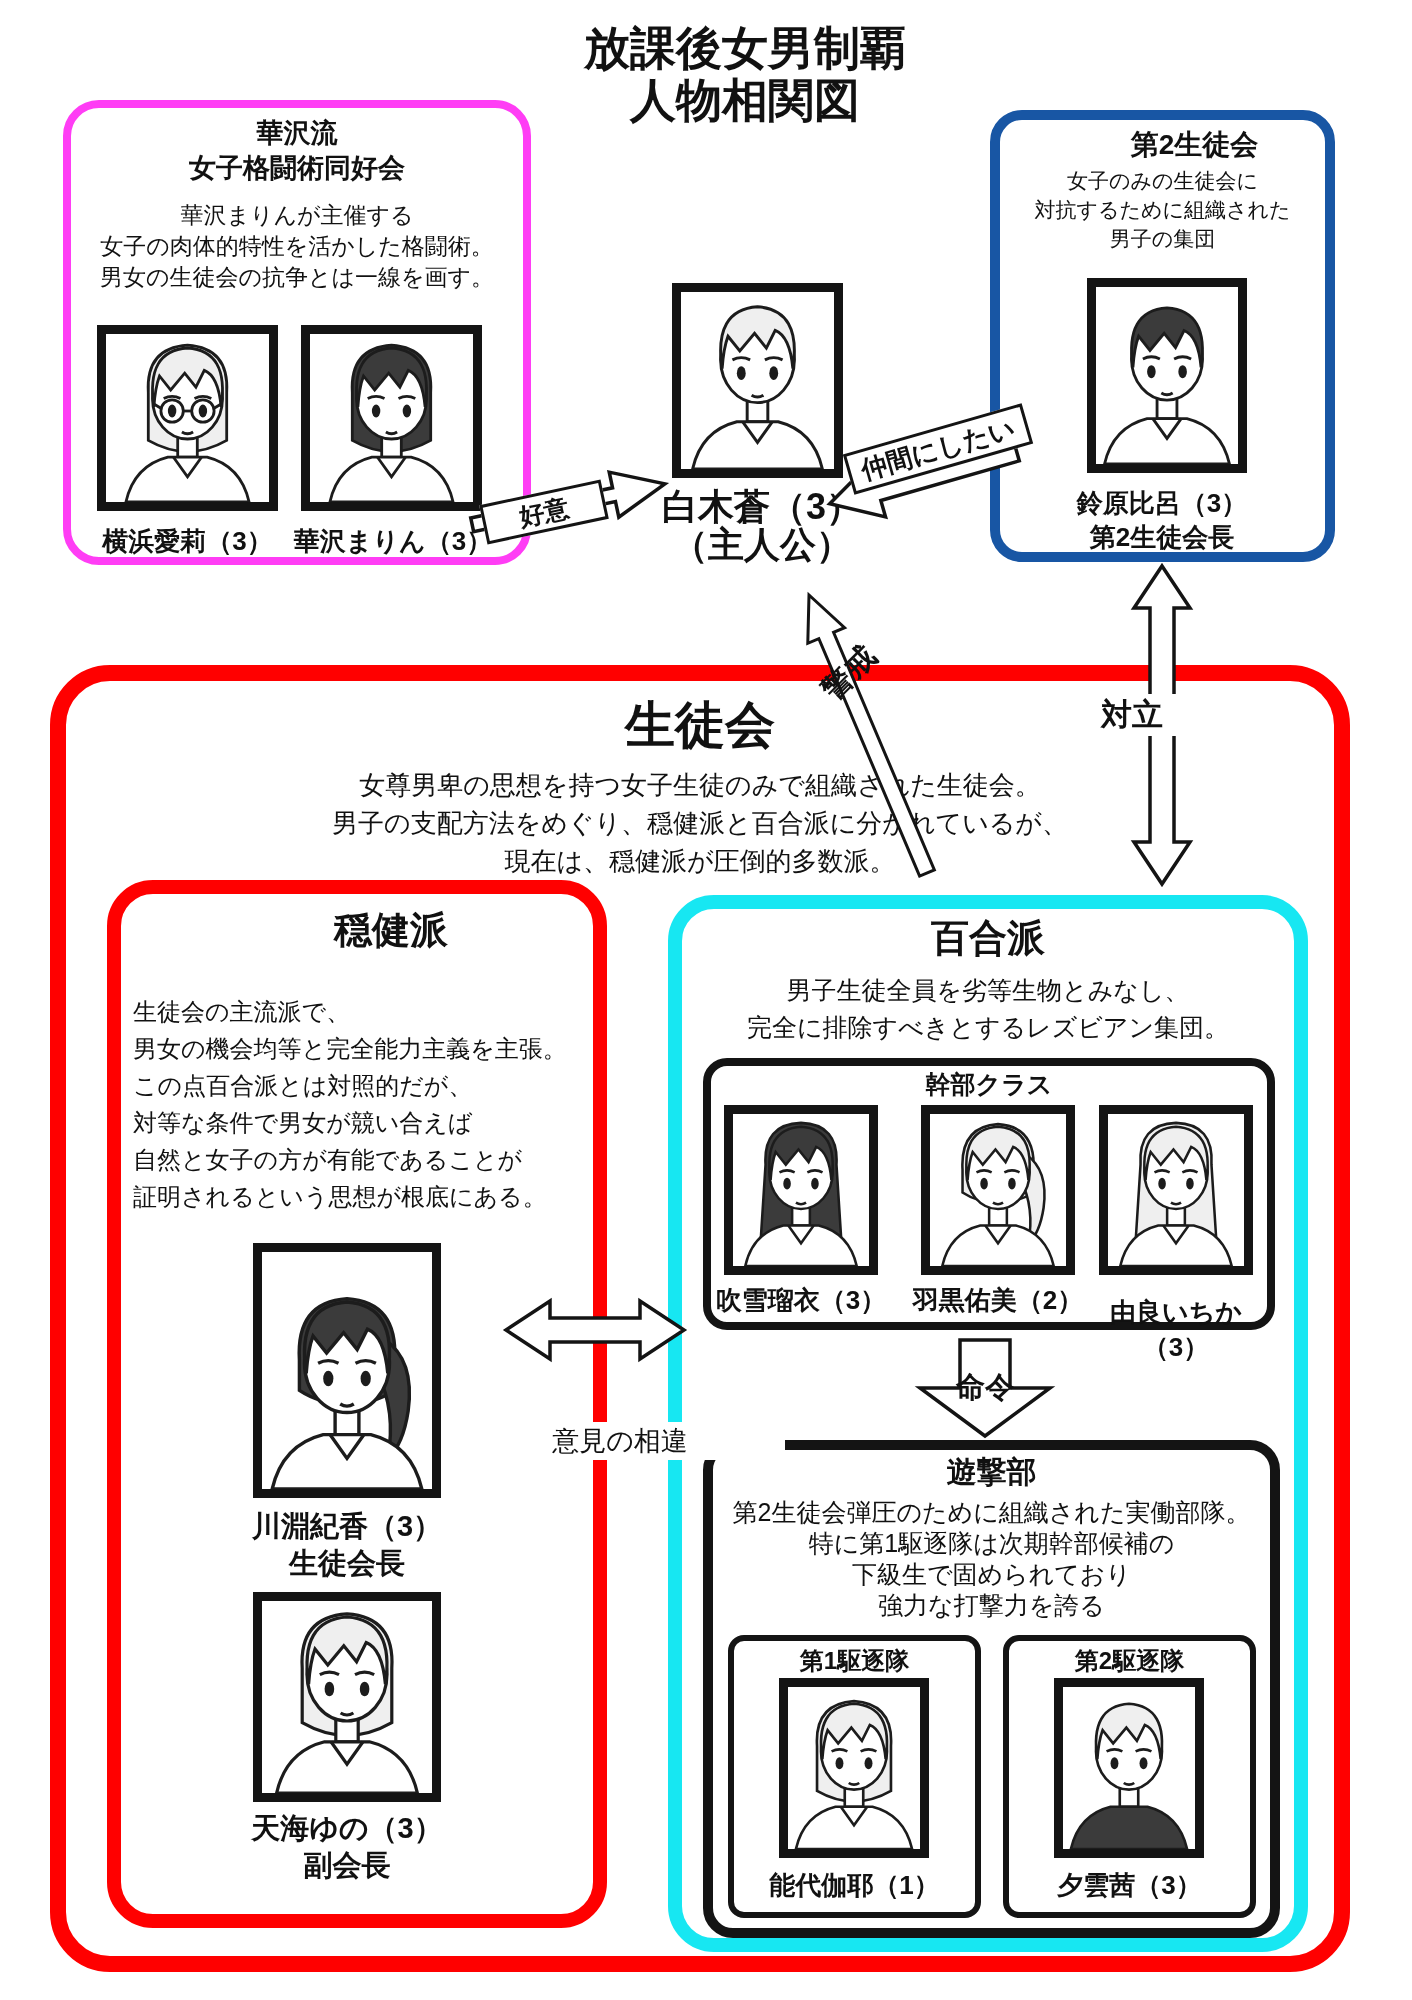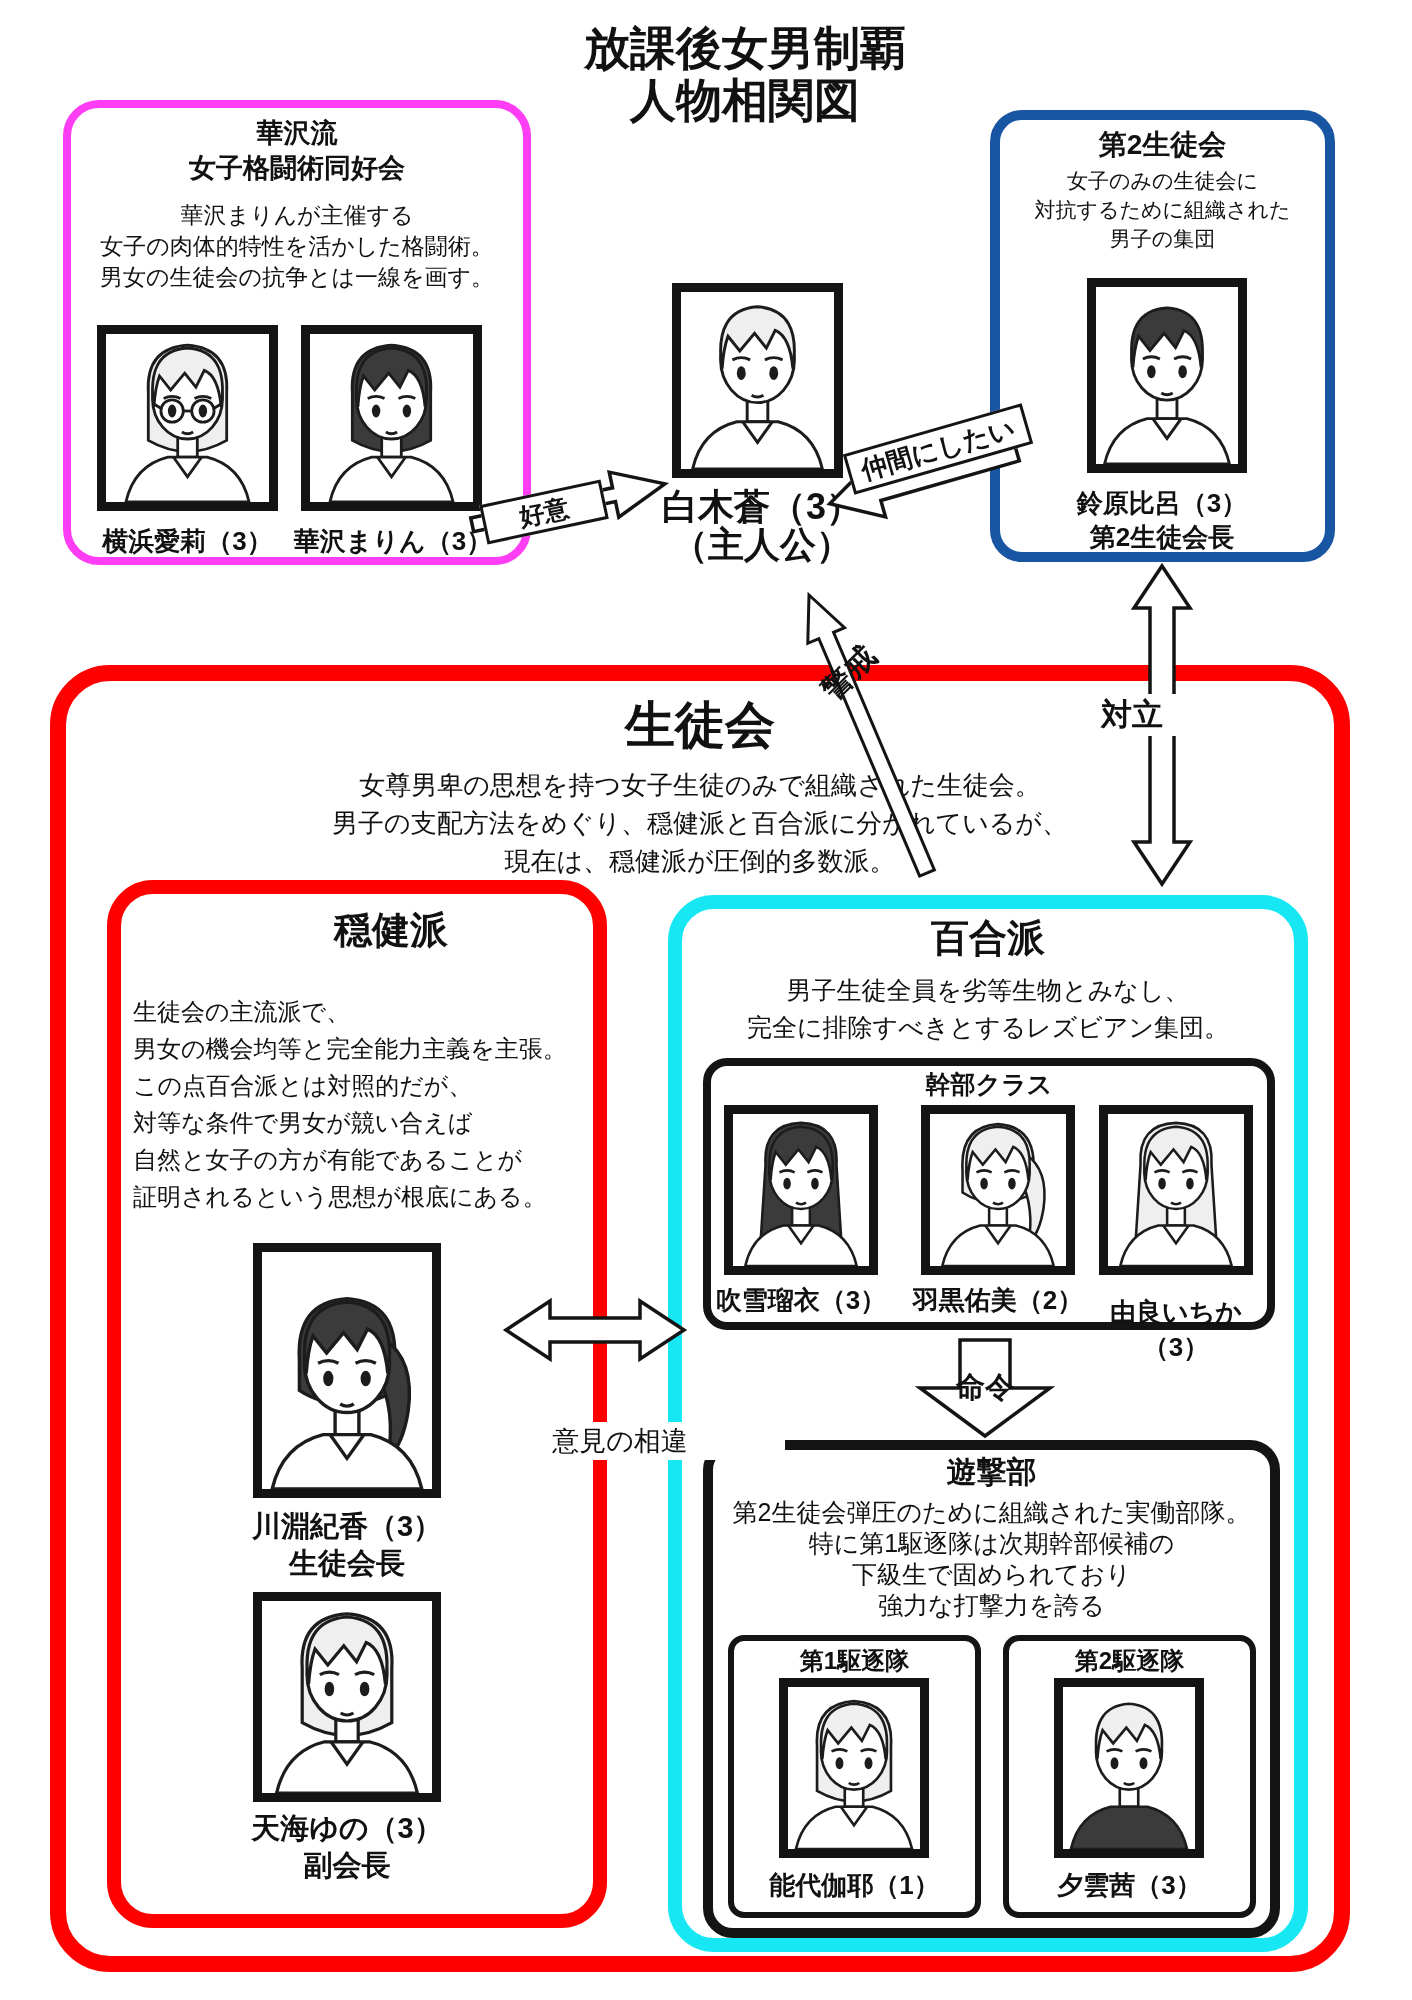--- a/index.html
+++ b/index.html
@@ -101,21 +101,21 @@
     <path d="M46,70 Q50,72.5 54,70" fill="none" stroke="#1c1c1c" stroke-width="2"></path>
 
   </svg>
     </div>
   <div class="abs ctr hv" style="left:632px;top:488px;width:260px;font-size:36px;line-height:38px;">
     <div>白木蒼（3）</div>
     <div>（主人公）</div>
   </div>
 
   <div class="box blue-box" style="left:990px;top:110px;width:345px;height:452px;"></div>
-  <div class="abs ctr hv" style="left:990px;top:126px;width:345px;font-size:28px;">第2生徒会</div>
+  <div class="abs ctr hv" style="left:990px;top:126px;width:345px;font-size:28px;padding-left:32px;">第2生徒会</div>
   <div class="abs ctr" style="left:990px;top:166px;width:345px;font-size:21px;line-height:29px;">
     <div>女子のみの生徒会に</div>
     <div>対抗するために組織された</div>
     <div>男子の集団</div>
   </div>
   <div class="pframe" style="left:1087px;top:278px;width:160px;height:195px;">
       <svg viewBox="0 0 100 120" preserveAspectRatio="xMidYMax meet" xmlns="http://www.w3.org/2000/svg">
 
     <path d="M43,68 L43,88 L57,88 L57,68 Z" fill="#fff" stroke="#1c1c1c" stroke-width="2"></path>
     <path d="M6,120 Q12,94 36,88 L64,88 Q88,94 94,120 Z" fill="#ffffff" stroke="#1c1c1c" stroke-width="2"></path>

